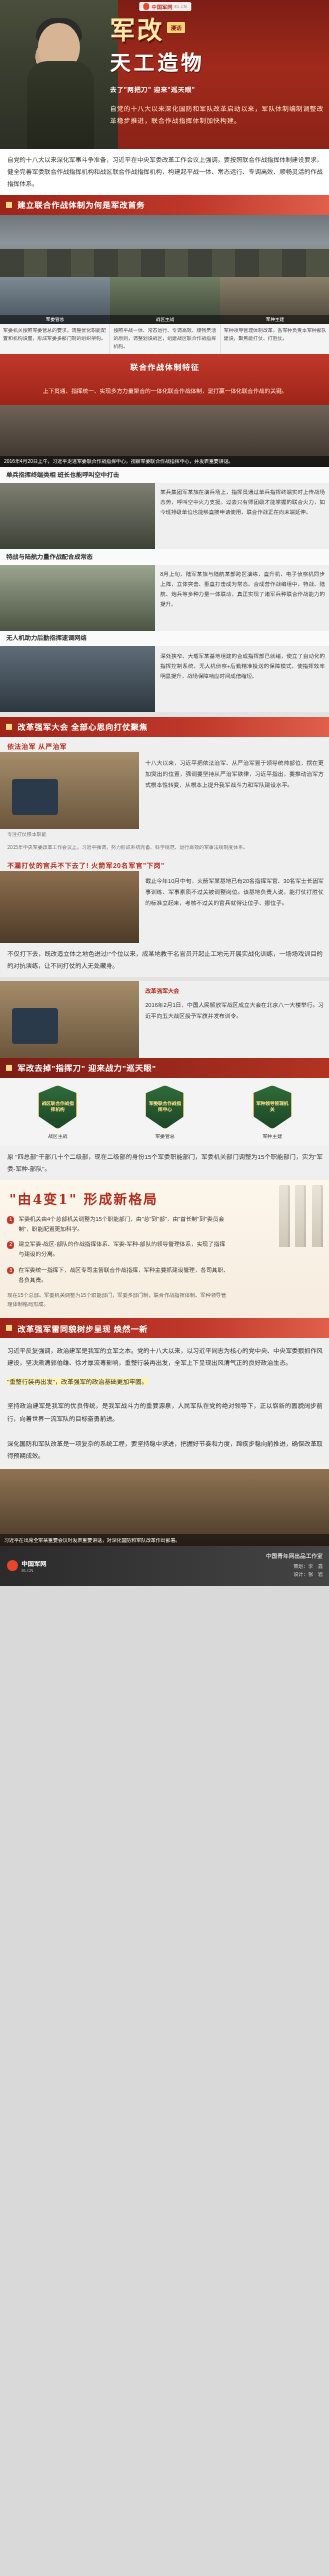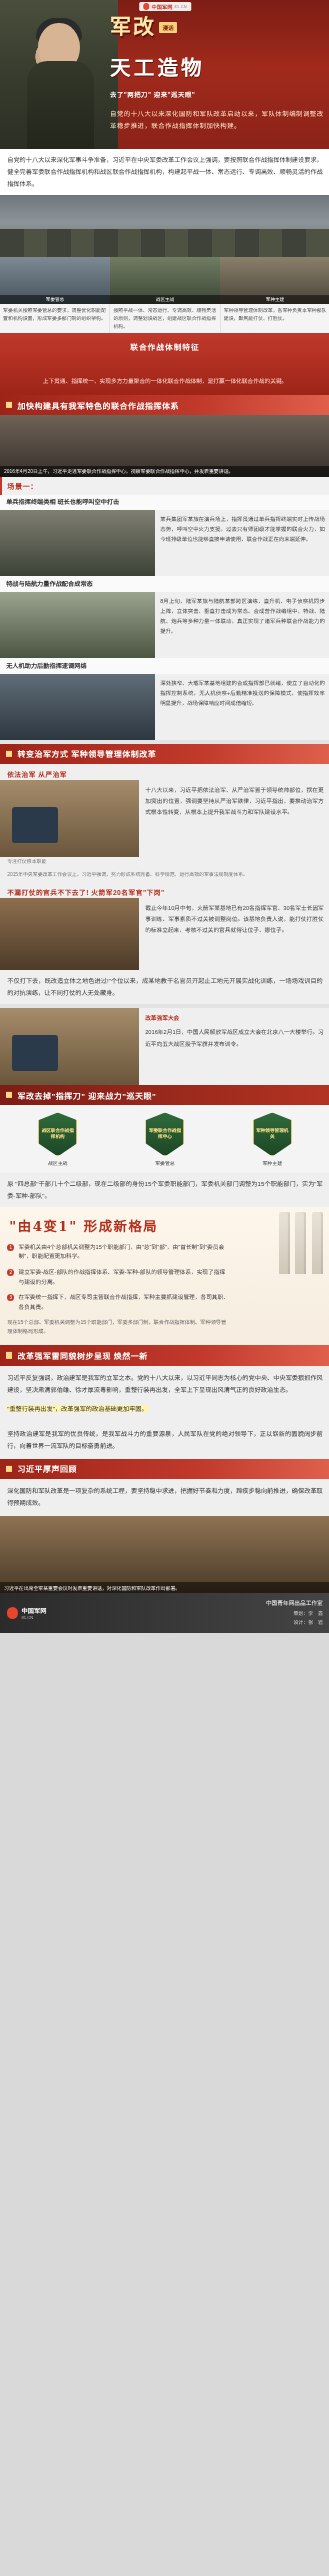--- a/index.html
+++ b/index.html
@@ -43,34 +43,34 @@
     display:flex; align-items:center; gap:2.1px;
     background:rgba(255,255,255,.92); border-radius:1.5px; padding:1px 3.6px;
   }
   .site-logo .dot{ width:6.7px; height:6.7px; border-radius:50%; background:#e8452c; }
   .site-logo .txt{ font-size:5.2px; color:#c0392b; font-weight:bold; }
   .site-logo .txt small{ display:block; font-size:3.6px; color:#777; font-weight:normal; letter-spacing:0.5px;}
   .header-titles{
     position:absolute; left:110px; top:17.5px; width:216px; text-align:left;
   }
   .title-main{
-    font-family:Liberation Mono, monospace;
-    font-size:21px; font-weight:bold; color:#ffe9a8; letter-spacing:2.1px;
+    font-family:Liberation Serif, serif;
+    font-size:25px; font-weight:bold; color:#ffe9a8; letter-spacing:2.1px;
     text-shadow:1px 1.5px 0 #5c140d;
     line-height:1;
     display:inline-block;
   }
   .title-badge{
     display:inline-block; vertical-align:top; margin-left:3.1px; margin-top:4.1px;
     background:#f4d27a; color:#8c2218; font-size:5.7px; padding:1px 3.1px; border-radius:1px;
     font-weight:bold;
   }
   .title-sub{
     font-family:"DejaVu Serif","Liberation Serif",serif;
-    font-size:20.6px; color:#fff; letter-spacing:3.1px; margin-top:12px; font-weight:bold;
+    font-size:20.6px; color:#fff; letter-spacing:3.1px; margin-top:3px; font-weight:bold;
     text-shadow:0.5px 1px 0 #5c140d;
   }
   .title-desc{
     margin-top:8.2px; font-size:6.4px; color:#ffe6c9; letter-spacing:0.5px; line-height:1.8;
   }
   .title-desc b{ color:#fff; }
 
   
   .sec-banner{
     position:relative; background:linear-gradient(90deg,#9e2418 0%,#c0392b 60%,#e0604c 100%);
@@ -111,21 +111,21 @@
   .cap-row .cap-cell{
     flex:1; font-size:4.9px; color:#555; line-height:1.6; padding:3.1px 3.1px; border-right:0.5px solid #e2e2e2;
   }
   .cap-row .cap-cell:last-child{ border-right:none; }
 
   
   .keypanel{
     background:linear-gradient(180deg,#c0392b,#9e2418);
     color:#fff; padding:7.2px 8.2px 9.3px; text-align:center;
   }
-  .keypanel .kp-title{ font-size:7.7px; letter-spacing:1px; margin-bottom:24px; font-weight:bold; }
+  .keypanel .kp-title{ font-size:7.7px; letter-spacing:1px; margin-bottom:14px; font-weight:bold; }
   .kp-grid{ display:flex; }
   .kp-col{ flex:1; }
   .kp-label{ font-size:6.2px; color:#ffd9c9; margin-bottom:3.1px; letter-spacing:0.5px; }
   .kp-value{
     font-family:"DejaVu Serif","Liberation Serif",serif;
     font-size:15.5px; font-weight:bold; color:#ffe9a8; letter-spacing:1px; margin-bottom:7.2px;
     text-shadow:0.5px 1px 0 #6d150e;
   }
   .kp-foot{
     font-size:5.7px; color:#ffe3d6; line-height:1.8; margin-top:2.1px; text-align:center;
@@ -246,20 +246,24 @@
         <b>去了"两把刀"  迎来"巡天眼"</b>
       </div>
       <div class="title-desc">自党的十八大以来深化国防和军队改革启动以来，军队体制编制调整改革稳步推进，联合作战指挥体制加快构建。</div>
     </div>
   </div>
 
   <div class="white">
     <div class="para">自党的十八大以来深化军事斗争准备，习近平在中央军委改革工作会议上强调，要按照联合作战指挥体制建设要求，健全完善军委联合作战指挥机构和战区联合作战指挥机构，构建起平战一体、常态运行、专调高效、顺畅灵活的作战指挥体系。</div>
   </div>
 
+  <div class="sec-banner">
+    <span class="sq"></span>
+    <span>建立联合作战体制为何是军改首务</span>
+  </div>
 
   <div class="photo ph-tanks">
     <div class="cap">联合演训中，各军兵种部队密切协同，锤炼联合作战能力。</div>
   </div>
 
   <div class="three-photos">
     <div class="cell c1">
       <div class="lbl">军委管总</div>
     </div>
     <div class="cell c2">
@@ -273,30 +277,25 @@
     <div class="cap-cell">军委机关按照军委管总的要求，调整优化职能配置和机构设置，形成军委多部门制的组织架构。</div>
     <div class="cap-cell">按照平战一体、常态运行、专调高效、顺畅灵活的原则，调整划设战区，组建战区联合作战指挥机构。</div>
     <div class="cap-cell">军种领导管理体制改革，各军种负责本军种部队建设，聚焦能打仗、打胜仗。</div>
   </div>
 
   <div class="keypanel">
     <div class="kp-title">联合作战体制特征</div>
     <div class="kp-foot">上下贯通、指挥统一、实现多方力量聚合的一体化联合作战体制，是打赢一体化联合作战的关键。</div>
   </div>
 
-  <div class="sec-banner">
-    <span class="sq"></span>
-    <span>加快构建具有我军特色的联合作战指挥体系</span>
-  </div>
 
   <div class="photo img-wide img-d">
     <div class="cap">2016年4月20日上午，习近平走进军委联合作战指挥中心，视察军委联合作战指挥中心，并发表重要讲话。</div>
   </div>
 
-  <div class="scene-head">场景一：</div>
   <div class="scene-sub">单兵指挥终端类相 班长也能呼叫空中打击</div>
   <div class="scene-body">
     <div class="scene-img img-a"></div>
     <div class="scene-txt">某兵集团军某旅在演兵场上，指挥员通过单兵指挥终端实时上传战场态势，呼叫空中火力支援。过去只有师团级才能掌握的联合火力，如今班排级单位也能够直接申请使用，联合作战正在向末端延伸。</div>
   </div>
 
   <div class="scene-sub">特战与陆航力量作战配合成常态</div>
   <div class="scene-body">
     <div class="scene-img img-b"></div>
     <div class="scene-txt">8月上旬，陆军某旅与陆航某部跨区演练，直升机、电子侦察机同步上阵，立体突击、垂直打击成为常态。合成营作战编组中，特战、陆航、炮兵等多种力量一体联动，真正实现了诸军兵种联合作战能力的提升。</div>
@@ -305,21 +304,21 @@
   <div class="scene-sub">无人机助力后勤指挥速调网络</div>
   <div class="scene-body">
     <div class="scene-img img-c"></div>
     <div class="scene-txt">深处狭窄、大载军某基地组建的合成指挥部已就绪，使立了自动化的指挥控制系统，无人机侦察+后勤精准投送的保障模式，使指挥效率明显提升，战场保障响应时间成倍缩短。</div>
   </div>
 
   <div class="divider"></div>
 
   <div class="sec-banner">
     <span class="sq"></span>
-    <span>转变治军方式 军种领导管理体制改革</span>
+    <span>改革强军大会 全部心思向打仗聚焦</span>
   </div>
 
   <div class="subhead">依法治军 从严治军</div>
   <div class="mix">
     <div class="m-img meet"></div>
     <div class="m-txt">十八大以来，习近平把依法治军、从严治军置于领导统帅部位，摆在更加突出的位置，强调要坚持从严治军铁律，习近平指出，要推动治军方式根本性转变，从根本上提升我军战斗力和军队建设水平。</div>
   </div>
   <div class="smallcap">专注打仗根本职能</div>
   <div class="smallcap">2015年中央军委改革工作会议上，习近平强调，努力形成系统完备、科学规范、运行高效的军事法规制度体系。</div>
 
@@ -389,24 +388,20 @@
   <div class="sec-banner">
     <span class="sq"></span>
     <span>改革强军雷同貌树步呈现 焕然一新</span>
   </div>
   <div class="lead">习近平反复强调，政治建军是我军的立军之本。党的十八大以来，以习近平同志为核心的党中央、中央军委狠抓作风建设，坚决肃清郭伯雄、徐才厚流毒影响，重整行装再出发，全军上下呈现出风清气正的良好政治生态。</div>
   <div class="lead" style="padding-top:0;">
     <span class="hl-line">"重整行装再出发"，改革强军的政治基础更加牢固。</span>
   </div>
   <div class="lead">坚持政治建军是我军的优良传统，是我军战斗力的重要源泉，人民军队在党的绝对领导下，正以崭新的面貌阔步前行，向着世界一流军队的目标奋勇前进。</div>
 
-  <div class="sec-banner">
-    <span class="sq"></span>
-    <span>习近平厚声回顾</span>
-  </div>
   <div class="lead">深化国防和军队改革是一项复杂的系统工程，要坚持稳中求进，把握好节奏和力度，蹄疾步稳向前推进，确保改革取得预期成效。</div>
   <div class="final-img">
     <div class="cap">习近平在出席全军某重要会议时发表重要讲话，对深化国防和军队改革作出部署。</div>
   </div>
 
   <div class="footer">
     <div class="f-logo">
       <div class="fl-dot"></div>
       <div>
         <div class="fl-txt">中国军网</div>

